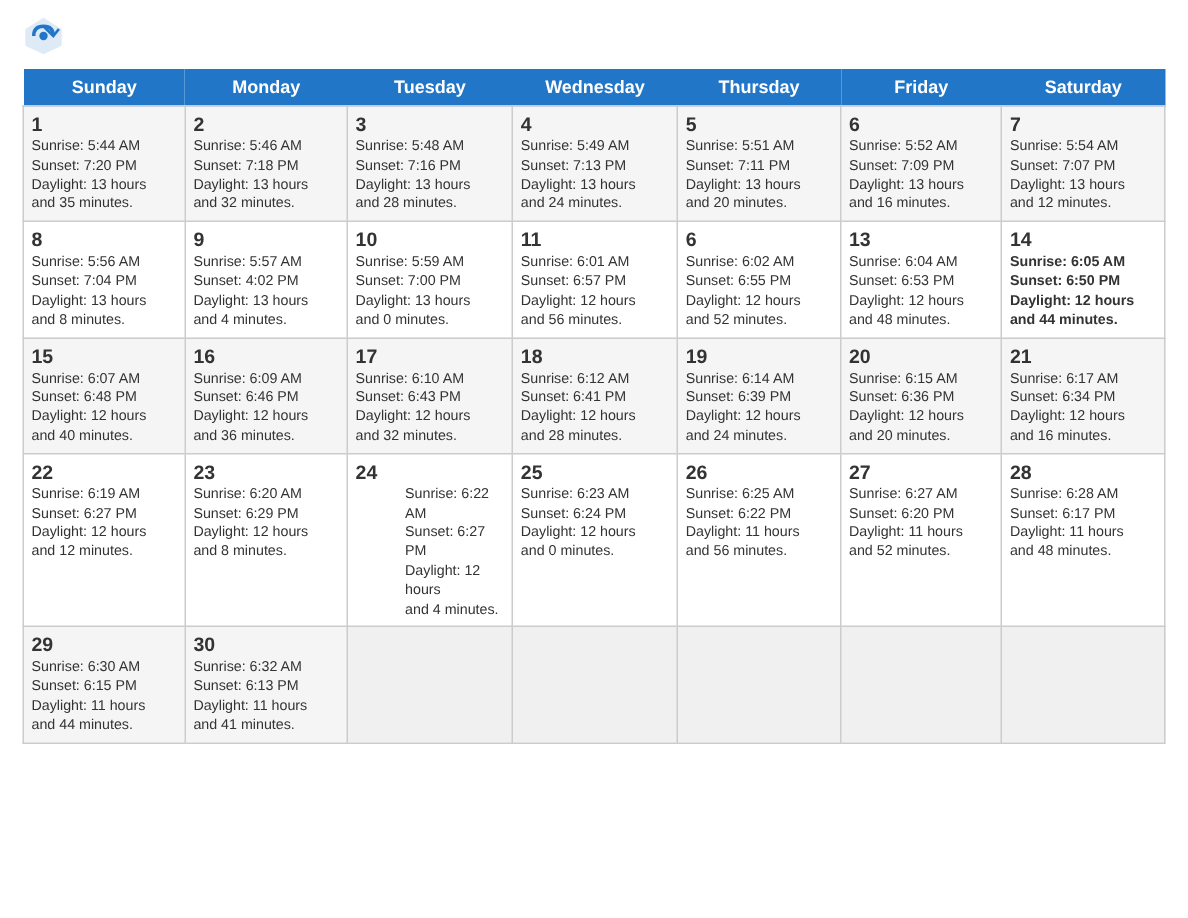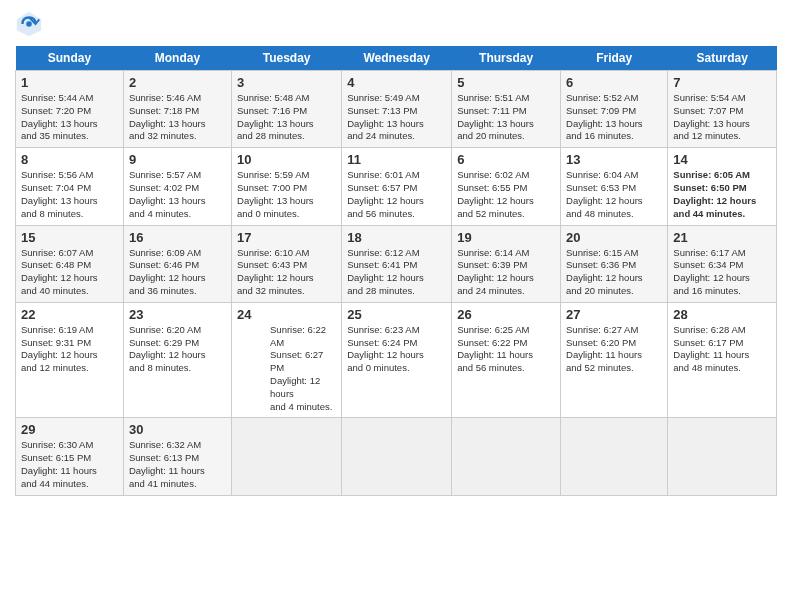--- a/index.html
+++ b/index.html
@@ -280,21 +280,21 @@
             <div class="day-info" style="white-space: pre-line;">Sunrise: 6:17 AM
 Sunset: 6:34 PM
 Daylight: 12 hours
 and 16 minutes.</div>
           </td>
         </tr>
         <tr>
           <td>
             <span class="day-num">22</span>
             <div class="day-info" style="white-space: pre-line;">Sunrise: 6:19 AM
-Sunset: 9:31 PM
+Sunset: 6:27 PM
 Daylight: 12 hours
 and 12 minutes.</div>
           </td>
           <td>
             <span class="day-num">23</span>
             <div class="day-info" style="white-space: pre-line;">Sunrise: 6:20 AM
 Sunset: 6:29 PM
 Daylight: 12 hours
 and 8 minutes.</div>
           </td>

